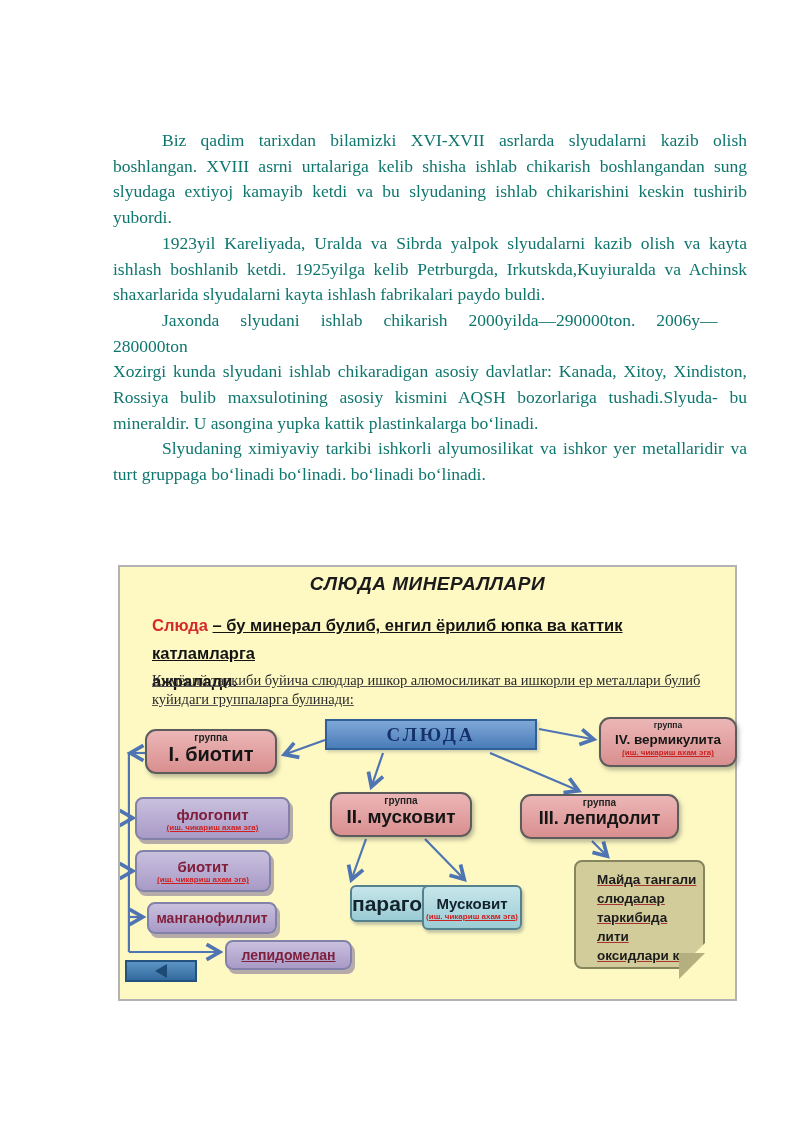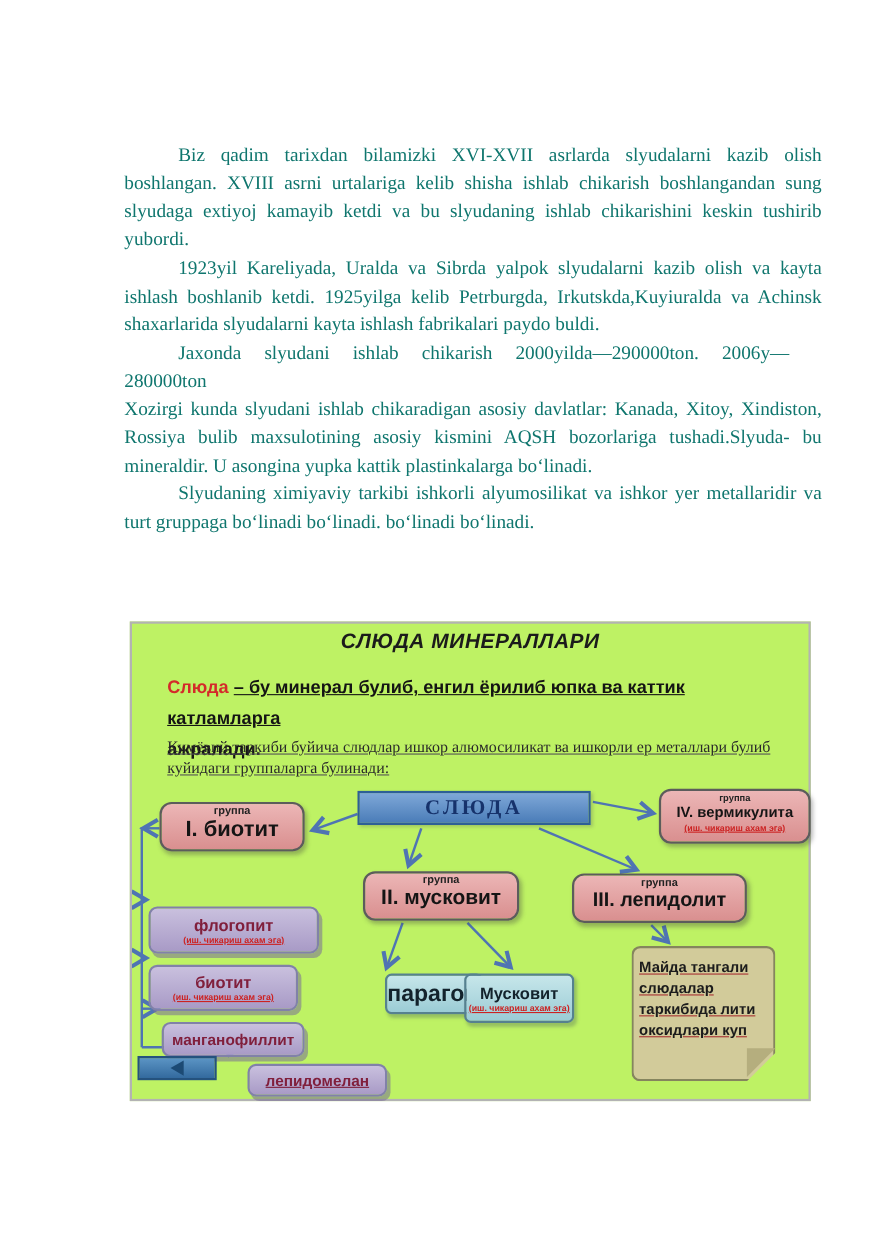--- a/index.html
+++ b/index.html
@@ -14,21 +14,21 @@
     position:absolute; left:113px; top:128px; width:634px;
     font-size:17.5px; line-height:25.7px; text-align:justify; color:#0f766e;
   }
   .doc-text p { margin:0; }
   .indent { text-indent:49px; }
   .spread { word-spacing:0.95em; }
 
   
   .figure-panel {
     position:absolute; left:118px; top:565px; width:619px; height:436px;
-    border:2px solid #b3b3b3; background:#bef264;
+    border:2px solid #b3b3b3; background:#fef9c3;
   }
   .figure-panel .abs { position:absolute; }
 
   .fig-title {
     top:6px; left:0; width:100%; text-align:center;
     font-family:"Liberation Sans", sans-serif; font-weight:bold; font-style:italic;
     font-size:19px; letter-spacing:0.5px; color:#1b1b1b;
   }
   .fig-lead {
     left:32px; top:44px; width:565px;
@@ -74,40 +74,40 @@
   .g4 .lbl { font-size:13.5px; }
   .subnote {
     display:block; font-family:"Liberation Sans", sans-serif; font-weight:bold;
     font-size:8px; line-height:9px; color:#cc2222;
     text-decoration:underline;
   }
   .lav-box {
     background:linear-gradient(#c9c0de,#a89ac6); border:2px solid #8181a9;
     border-radius:8px; box-shadow:3px 4px 0 rgba(120,110,150,.55);
     font-family:"Liberation Sans", sans-serif; font-weight:bold; color:#801f3c;
-    display:flex; flex-direction:column; justify-content:center;margin-top:27px;
+    display:flex; flex-direction:column; justify-content:center;
   }
   .phlog { left:15px; top:230px; width:155px; height:43px; font-size:15px; }
   .biot2 { left:15px; top:283px; width:136px; height:42px; font-size:15px; }
   .mang  { left:27px; top:335px; width:130px; height:32px; font-size:14px; }
   .lepm  { left:105px; top:373px; width:127px; height:30px; font-size:14px;text-decoration:underline; }
   .cyan-box {
     background:linear-gradient(#c6e6ea,#9bccd5); border:2px solid #56818f;
     border-radius:6px; box-shadow:2px 3px 3px rgba(60,80,90,.3);
     font-family:"Liberation Sans", sans-serif; font-weight:bold; color:#13232c;
     display:flex; flex-direction:column; justify-content:center;
   }
   .parag { left:190px; top:318px; width:89px; height:37px; font-size:21px;margin-left:40px; }
   .musc2 { left:302px; top:318px; width:100px; height:45px; font-size:15px; }
 
   .note-box {
-    left:454px; top:293px; width:131px; height:123px;
+    left:454px; top:293px; width:131px; height:109px;
     background:#d2cb9a; border:2px solid #85855e; border-radius:8px 8px 0 8px;
     clip-path:polygon(0 0,100% 0,100% calc(100% - 26px),calc(100% - 26px) 100%,0 100%);
-    padding:8px 6px 0 5px; text-align:left; z-index:2; position:absolute;
+    padding:8px 6px 0 21px; text-align:left; z-index:2; position:absolute;
     font-family:"Liberation Sans", sans-serif; font-weight:bold;
     font-size:13.5px; line-height:19px; color:#1c1c1c;
   }
   .note-box span { display:block; text-decoration:underline; text-decoration-color:#a83333; }
   .note-fold {
     position:absolute; right:0; bottom:0; width:0; height:0; z-index:3;
     border-left:26px solid #b5ae7e; border-bottom:26px solid transparent;
     transform:translate(0,0);
   }
   .note-wrap { position:absolute; left:454px; top:293px; width:131px; height:119px; z-index:2; }

